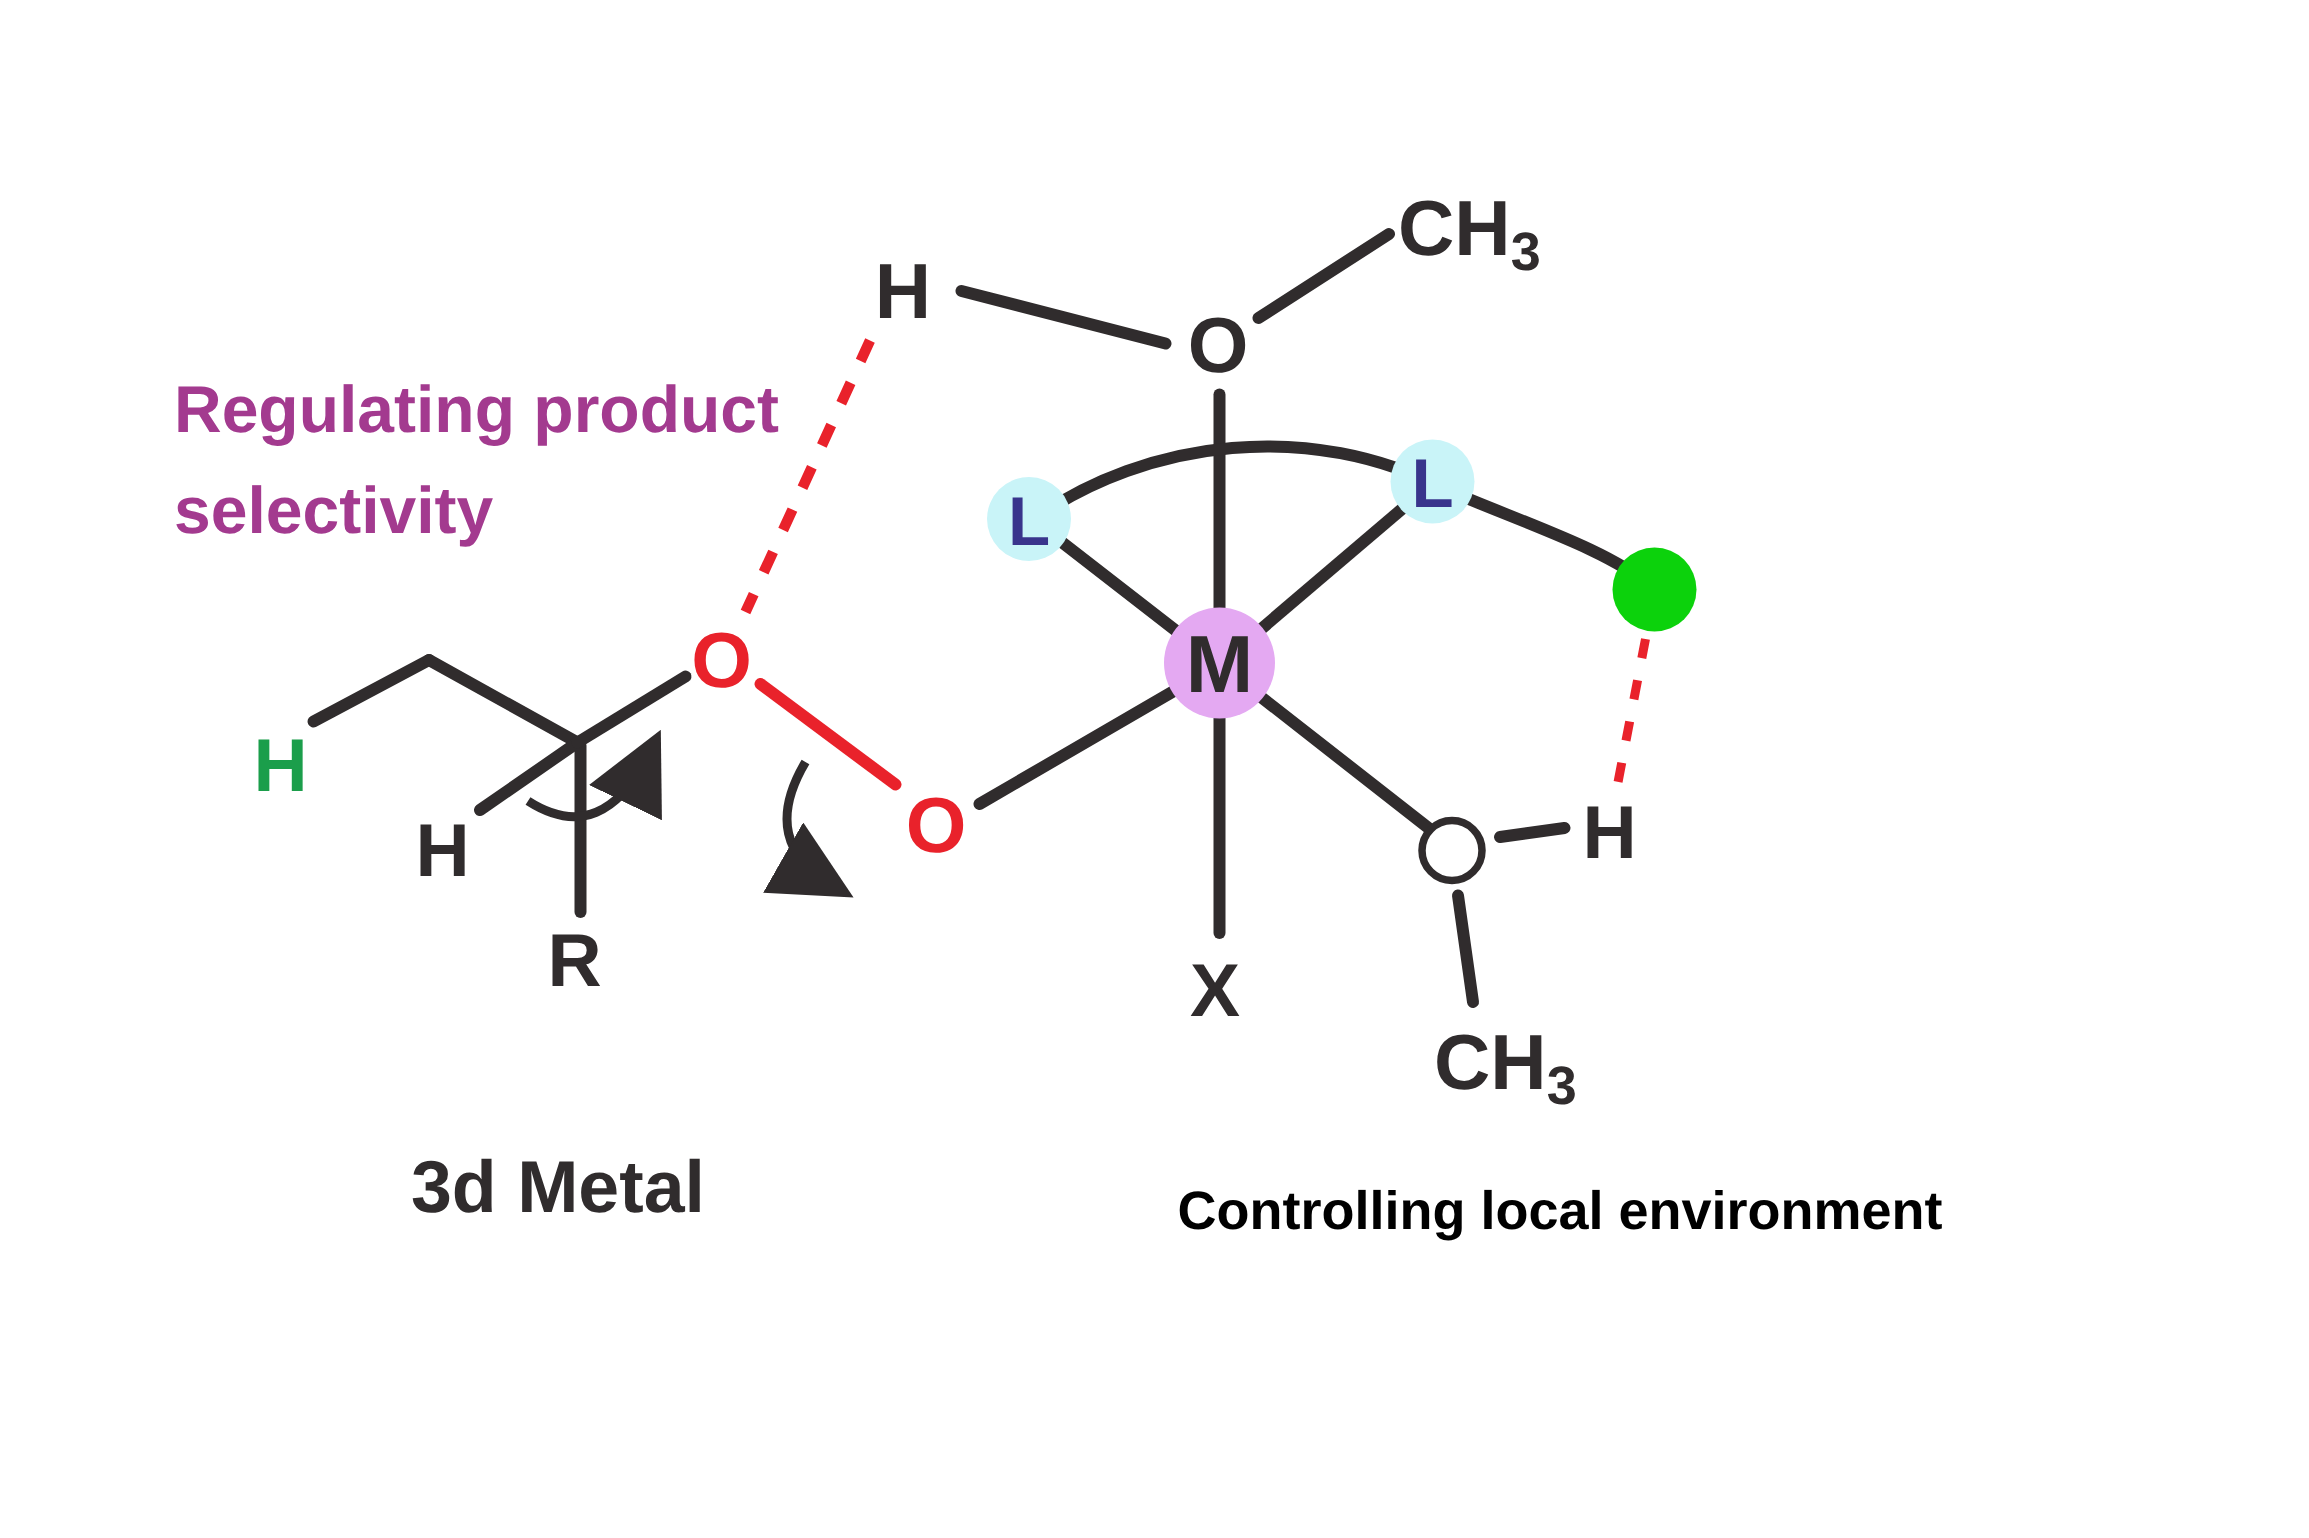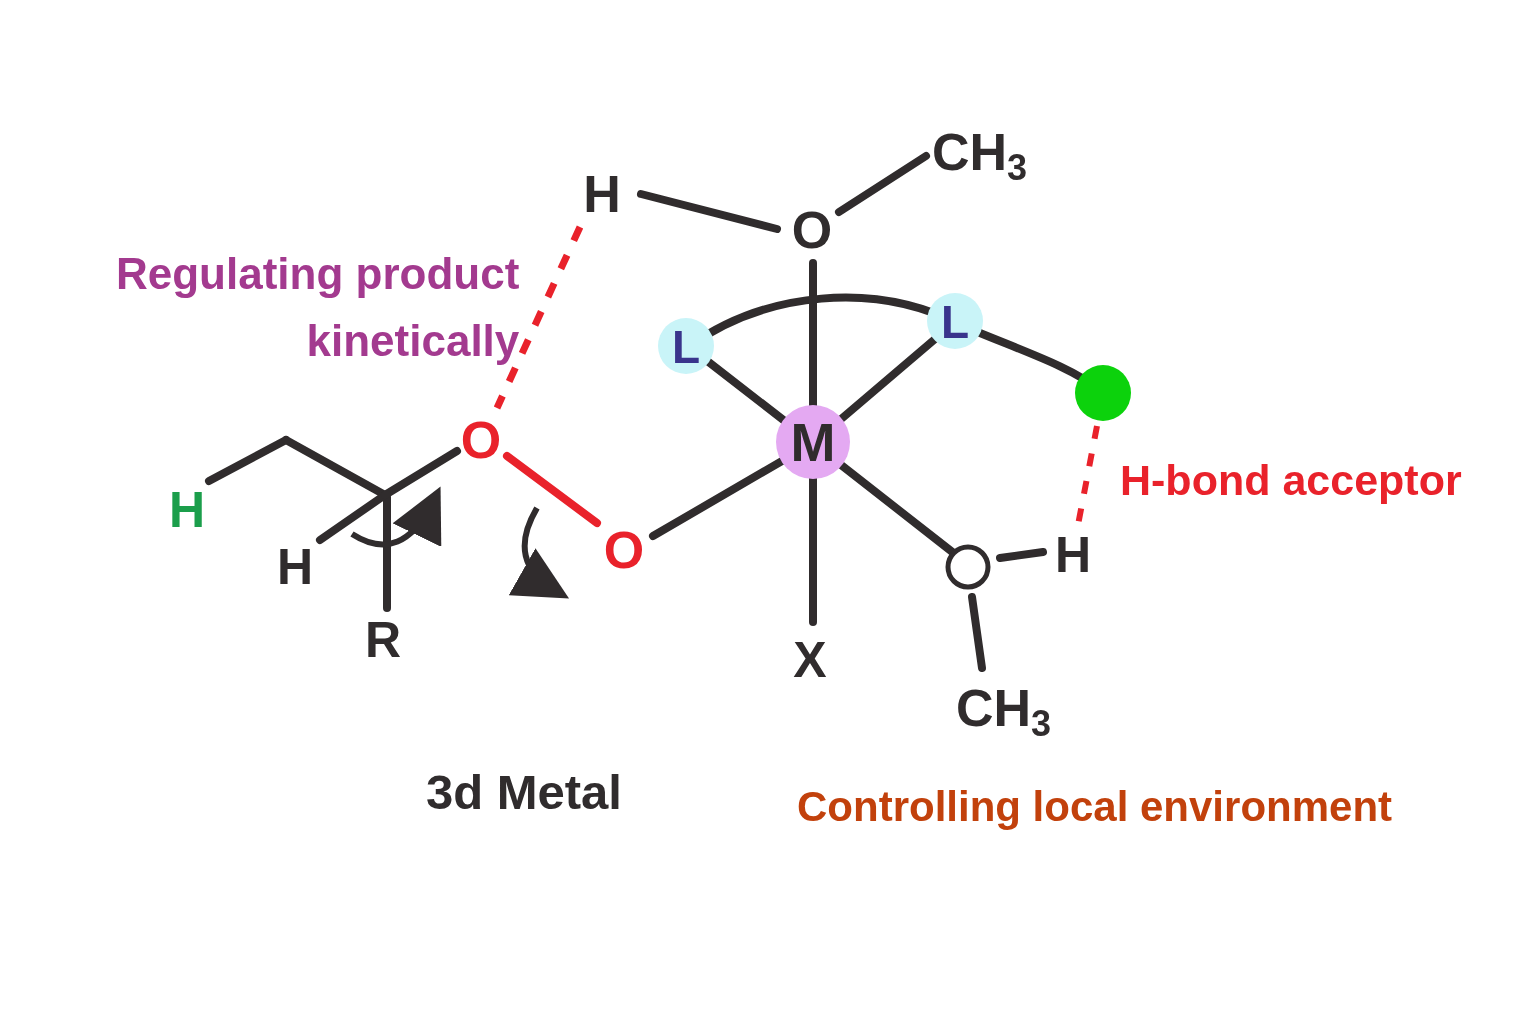--- a/index.html
+++ b/index.html
@@ -9,24 +9,24 @@
     background:#ffffff;
     font-family:"Liberation Sans", sans-serif;
     overflow:hidden;
   }
   .stage svg{position:absolute;left:0;top:0;}
   .caption{
     position:absolute;
     font-weight:bold;
     white-space:nowrap;
   }
-  .caption .cap-line{white-space:nowrap;text-align:right;}
+  .caption .cap-line{white-space:nowrap;}
   #cap-regulating{left:116px;top:240px;font-size:44px;line-height:67px;color:#A33A8F;}
   #cap-metal{left:122px;top:760px;width:500px;text-align:center;font-size:49px;line-height:64px;color:#302C2D;}
-  #cap-environment{left:785px;top:775px;font-size:42px;line-height:64px;color:#c2410c;margin-left:12px;}
+  #cap-environment{left:785px;top:775px;font-size:36px;line-height:64px;color:#000000;}
   #cap-hbond{left:1120px;top:456px;font-size:43px;color:#E9222B;}
   text{font-family:"Liberation Sans", sans-serif;}
   .atom{font-weight:bold;fill:#302C2D;}
   .atom-red{font-weight:bold;fill:#E9222B;}
   .atom-green{font-weight:bold;fill:#1B9E4B;}
   .atom-lig{font-weight:bold;fill:#39348C;}
 </style>
 </head>
 <body>
 
@@ -100,24 +100,23 @@
       <tspan>CH</tspan><tspan font-size="36" dy="10">3</tspan>
     </text>
 
     <text class="atom-green" x="187" y="527" font-size="50" text-anchor="middle">H</text>
     <text class="atom" x="295" y="584" font-size="50" text-anchor="middle">H</text>
     <text class="atom" x="383" y="657" font-size="50" text-anchor="middle">R</text>
   </svg>
 
   <div class="caption" id="cap-regulating">
     <div class="cap-line">Regulating product</div>
-    <div class="cap-line">kinetically</div>
+    <div class="cap-line">selectivity</div>
   </div>
 
-  <div class="caption" id="cap-hbond">H-bond acceptor</div>
 
   <div class="caption" id="cap-metal">
     <div class="cap-line">3d Metal</div>
   </div>
 
   <div class="caption" id="cap-environment">
     <div class="cap-line">Controlling local environment</div>
   </div>
 
 </div>

